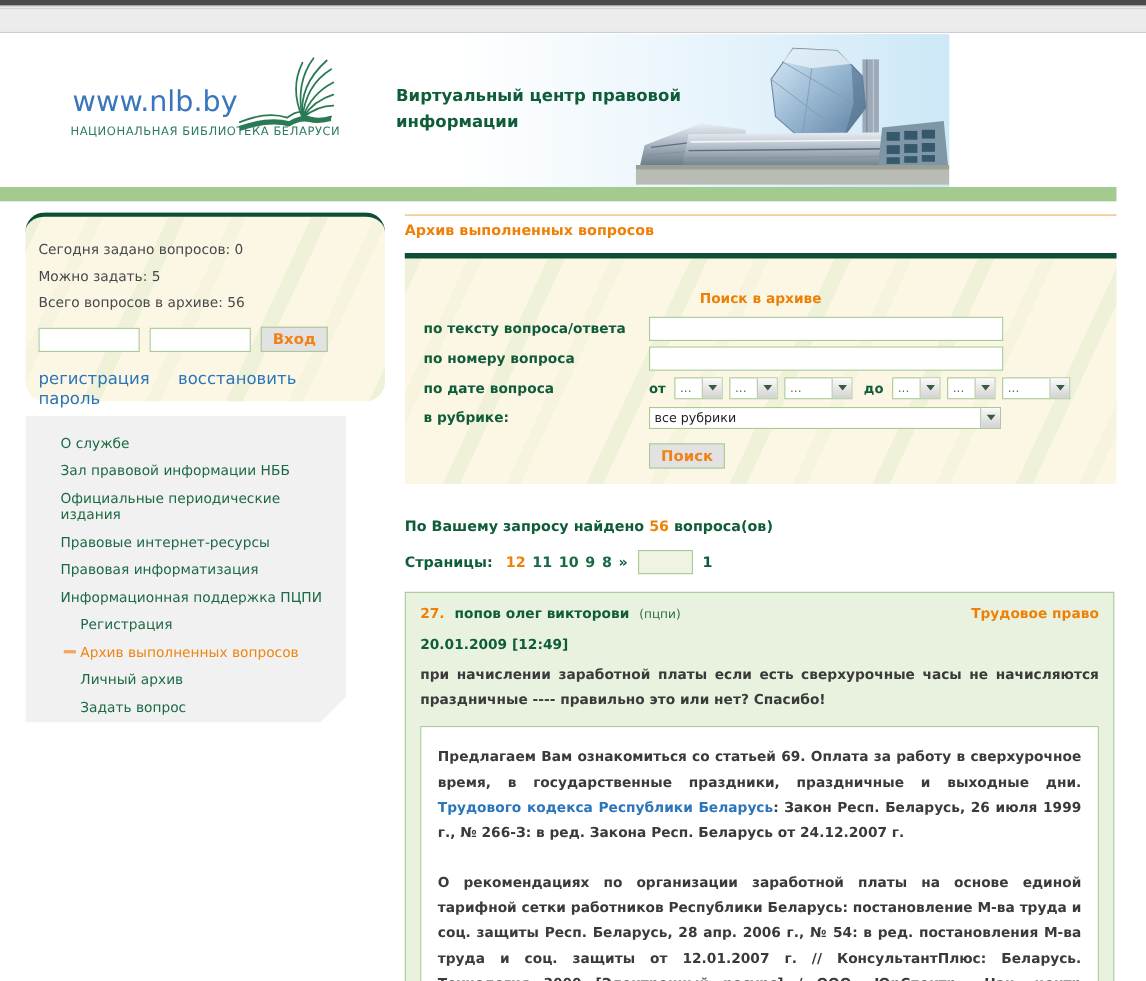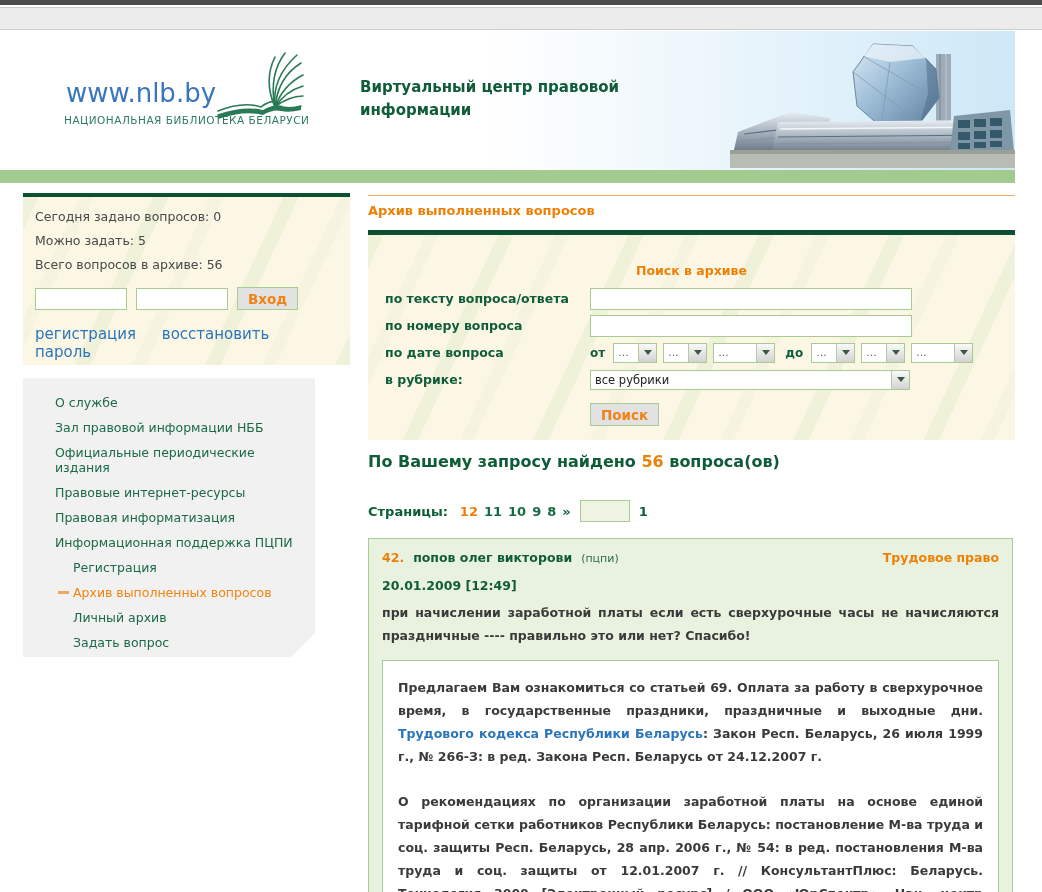--- a/index.html
+++ b/index.html
@@ -6,36 +6,36 @@
   #page{position:relative;width:1042px;height:892px;overflow:hidden;background:#fff;
         font-family:"DejaVu Sans","Liberation Sans",sans-serif;}
   .abs{position:absolute;}
 
   
   .bar-dark{top:0;left:0;width:1042px;height:5px;background:#4b4b4b;border-bottom:1px solid #fff;}
   .bar-gray{top:7px;left:0;width:1042px;height:21px;background:#ececec;
             border-top:1px solid #cdcdcd;border-bottom:1px solid #cdcdcd;}
 
   
-  .header{top:31px;left:0;width:1015px;height:139px;
+  .header{top:31px;left:0;width:863px;height:139px;
           background:linear-gradient(to right,#ffffff 0%,#ffffff 48%,#ecf6fc 70%,#cde8f7 100%);}
   .logo-url{position:absolute;left:66px;top:47px;font-size:26px;color:#3a76be;}
   .logo-org{position:absolute;left:64px;top:83px;font-size:10.5px;letter-spacing:.5px;color:#2b7d5c;}
   .emblem{position:absolute;left:213px;top:18px;}
   .page-title{position:absolute;left:360px;top:45px;width:300px;font-size:15px;font-weight:bold;
               color:#0f5c38;line-height:1.55;}
   .building{position:absolute;right:0;bottom:2px;}
 
   .green-strip{top:170px;left:0;width:1015px;height:13px;background:#a3cb8f;}
 
   
   .panel-cream{background-color:#fcf7e5;
     background-image:repeating-linear-gradient(115deg,rgba(163,203,143,.14) 0 14px,rgba(255,255,255,0) 14px 52px,rgba(163,203,143,.07) 52px 64px,rgba(255,255,255,0) 64px 118px);}
   .stats-box{left:23px;top:193px;width:327px;height:172px;border-top:4px solid #0c5033;
-             box-sizing:border-box;padding:12px 0 0 12px;}
+             box-sizing:border-box;padding:22px 0 0 12px;border-radius:18px;}
   .stat-line{margin:0 0 9px;font-size:12.5px;color:#46494b;}
   .login-row{margin-top:15px;display:flex;align-items:center;}
   .login-input{width:82px;height:18px;border:1px solid #a9ca93;background:#fff;margin-right:9px;
                font-size:12px;padding:1px 4px;}
   .btn{height:23px;padding:0 10px;background:#e2e2e2;border:1px solid #a9ca93;
        color:#f08318;font-weight:bold;font-size:13.5px;font-family:inherit;cursor:pointer;}
   .auth-links{margin-top:15px;font-size:15px;}
   .auth-links a{color:#2b75bb;text-decoration:none;margin-right:21px;cursor:pointer;}
 
   .menu-box{left:23px;top:378px;width:292px;height:279px;background:#f1f1f1;padding-top:12px;
@@ -60,21 +60,21 @@
   .fselect{display:inline-flex;align-items:center;border:1px solid #a9ca93;background:#fff;
            height:20px;margin-right:6px;cursor:pointer;box-sizing:border-box;}
   .fs-text{padding:0 4px;font-size:11px;color:#666;}
   .fs-text.sm{width:16px;} .fs-text.md{width:34px;} .fs-text.xl{width:292px;color:#222;font-size:11.5px;}
   .fs-btn{width:17px;height:18px;background:linear-gradient(#fafafa,#d2d2d2);
           border-left:1px solid #b5c9a5;display:flex;align-items:center;justify-content:center;}
   .tri{width:0;height:0;border-left:4px solid transparent;border-right:4px solid transparent;
        border-top:5px solid #3a5a40;}
   .search-btn-row{margin:13px 0 0 222px;}
 
-  .results-line{left:368px;top:452px;font-size:16px;font-weight:bold;color:#0f5c38;}
+  .results-line{left:368px;top:472px;font-size:13px;font-weight:bold;color:#0f5c38;}
   .orange-num{color:#ee8008;}
   .pages-line{left:368px;top:500px;display:flex;align-items:center;font-size:13px;font-weight:bold;color:#0f5c38;}
   .pages-line .plabel{margin-right:12px;}
   .page-link{margin-right:6px;color:#176a43;text-decoration:none;cursor:pointer;}
   .page-link.first{color:#ee8008;}
   .pages-more{margin-right:6px;cursor:pointer;}
   .page-input{width:40px;height:18px;background:#eef3e2;border:1px solid #a9ca93;margin:0 9px 0 3px;
               font-size:12px;padding:1px 4px;}
 
   
@@ -284,21 +284,21 @@
     <a class="page-link">9</a>
     <a class="page-link">8</a>
     <span class="pages-more">»</span>
     <input class="page-input" type="text" style="">
     <span>1</span>
   </div>
 
   <div class="abs question-card">
     <div class="q-header">
       <span>
-        <span class="q-num">42.</span>
+        <span class="q-num">27.</span>
         <span class="q-author">попов олег викторови</span>
         <span class="q-author-suffix">(пцпи)</span>
       </span>
       <a class="q-category">Трудовое право</a>
     </div>
     <div class="q-date">20.01.2009 [12:49]</div>
     <div class="q-text">при начислении заработной платы если есть сверхурочные часы не начисляются праздничные ---- правильно это или нет? Спасибо!</div>
 
     <div class="answer-box">
       <p><span>Предлагаем Вам ознакомиться со статьей 69. Оплата за работу в сверхурочное время, в государственные праздники, праздничные и выходные дни. </span><a>Трудового кодекса Республики Беларусь</a><span>: Закон Респ. Беларусь, 26 июля 1999 г., № 266-З: в ред. Закона Респ. Беларусь от 24.12.2007 г.</span></p>

